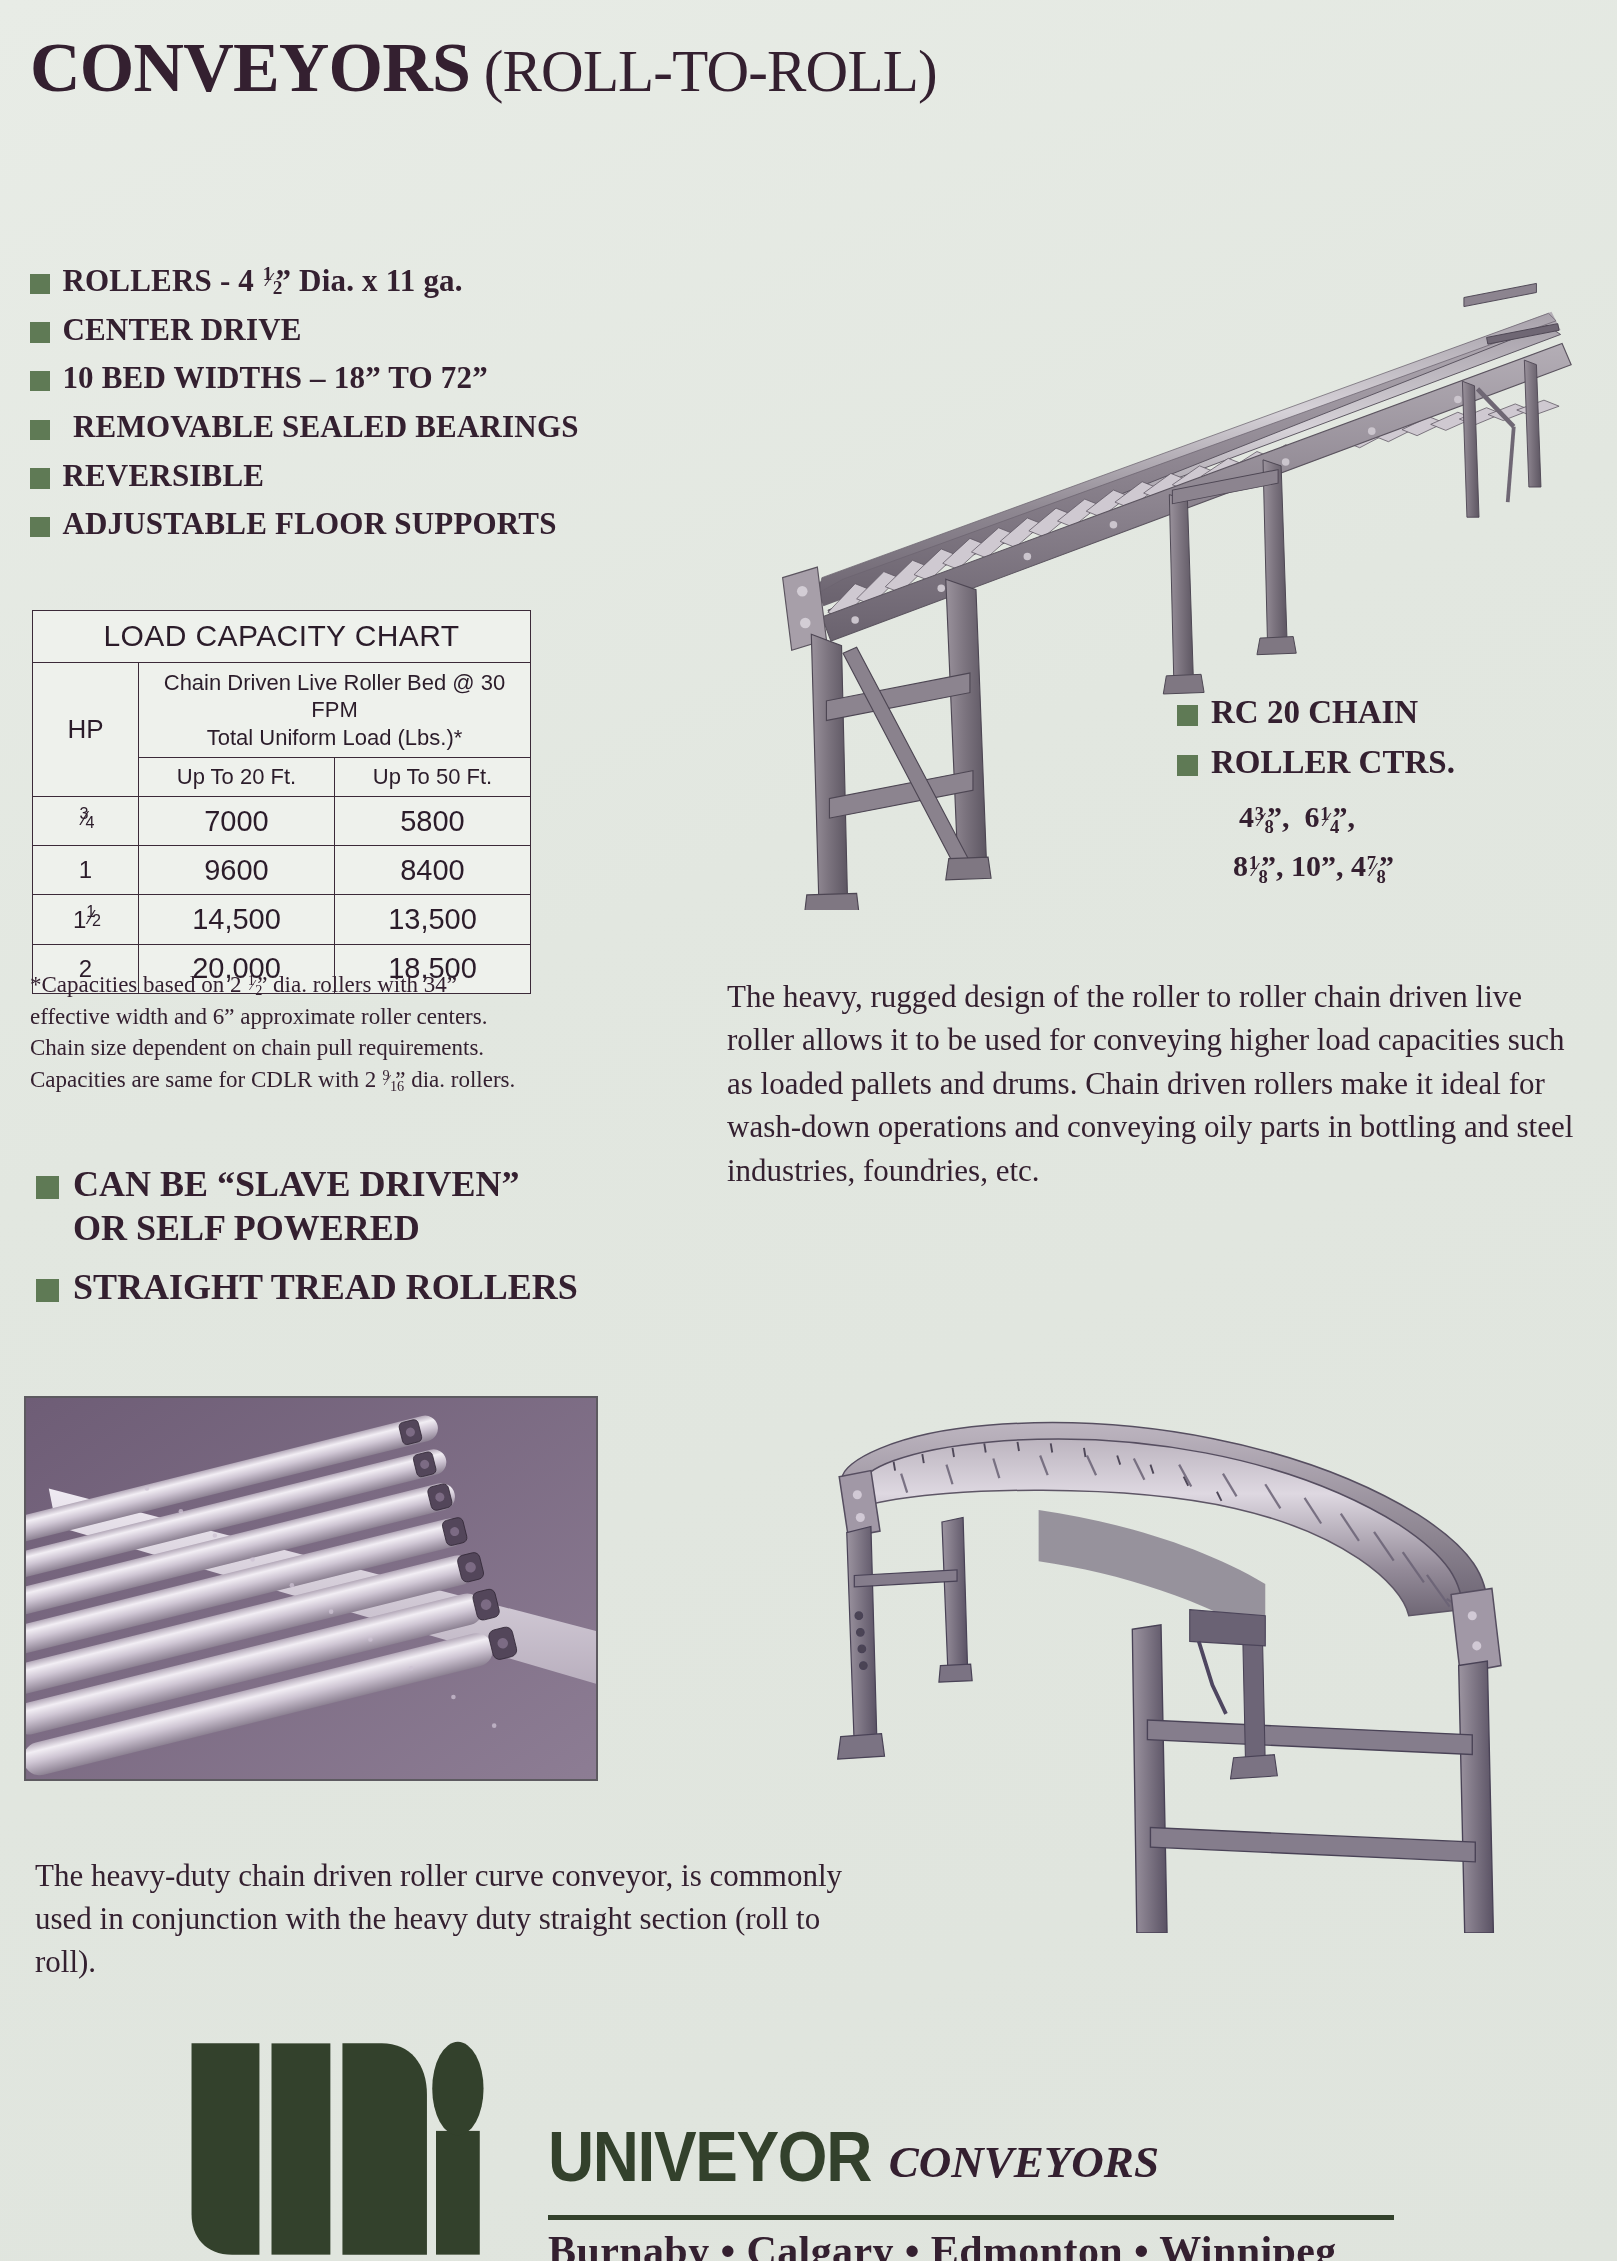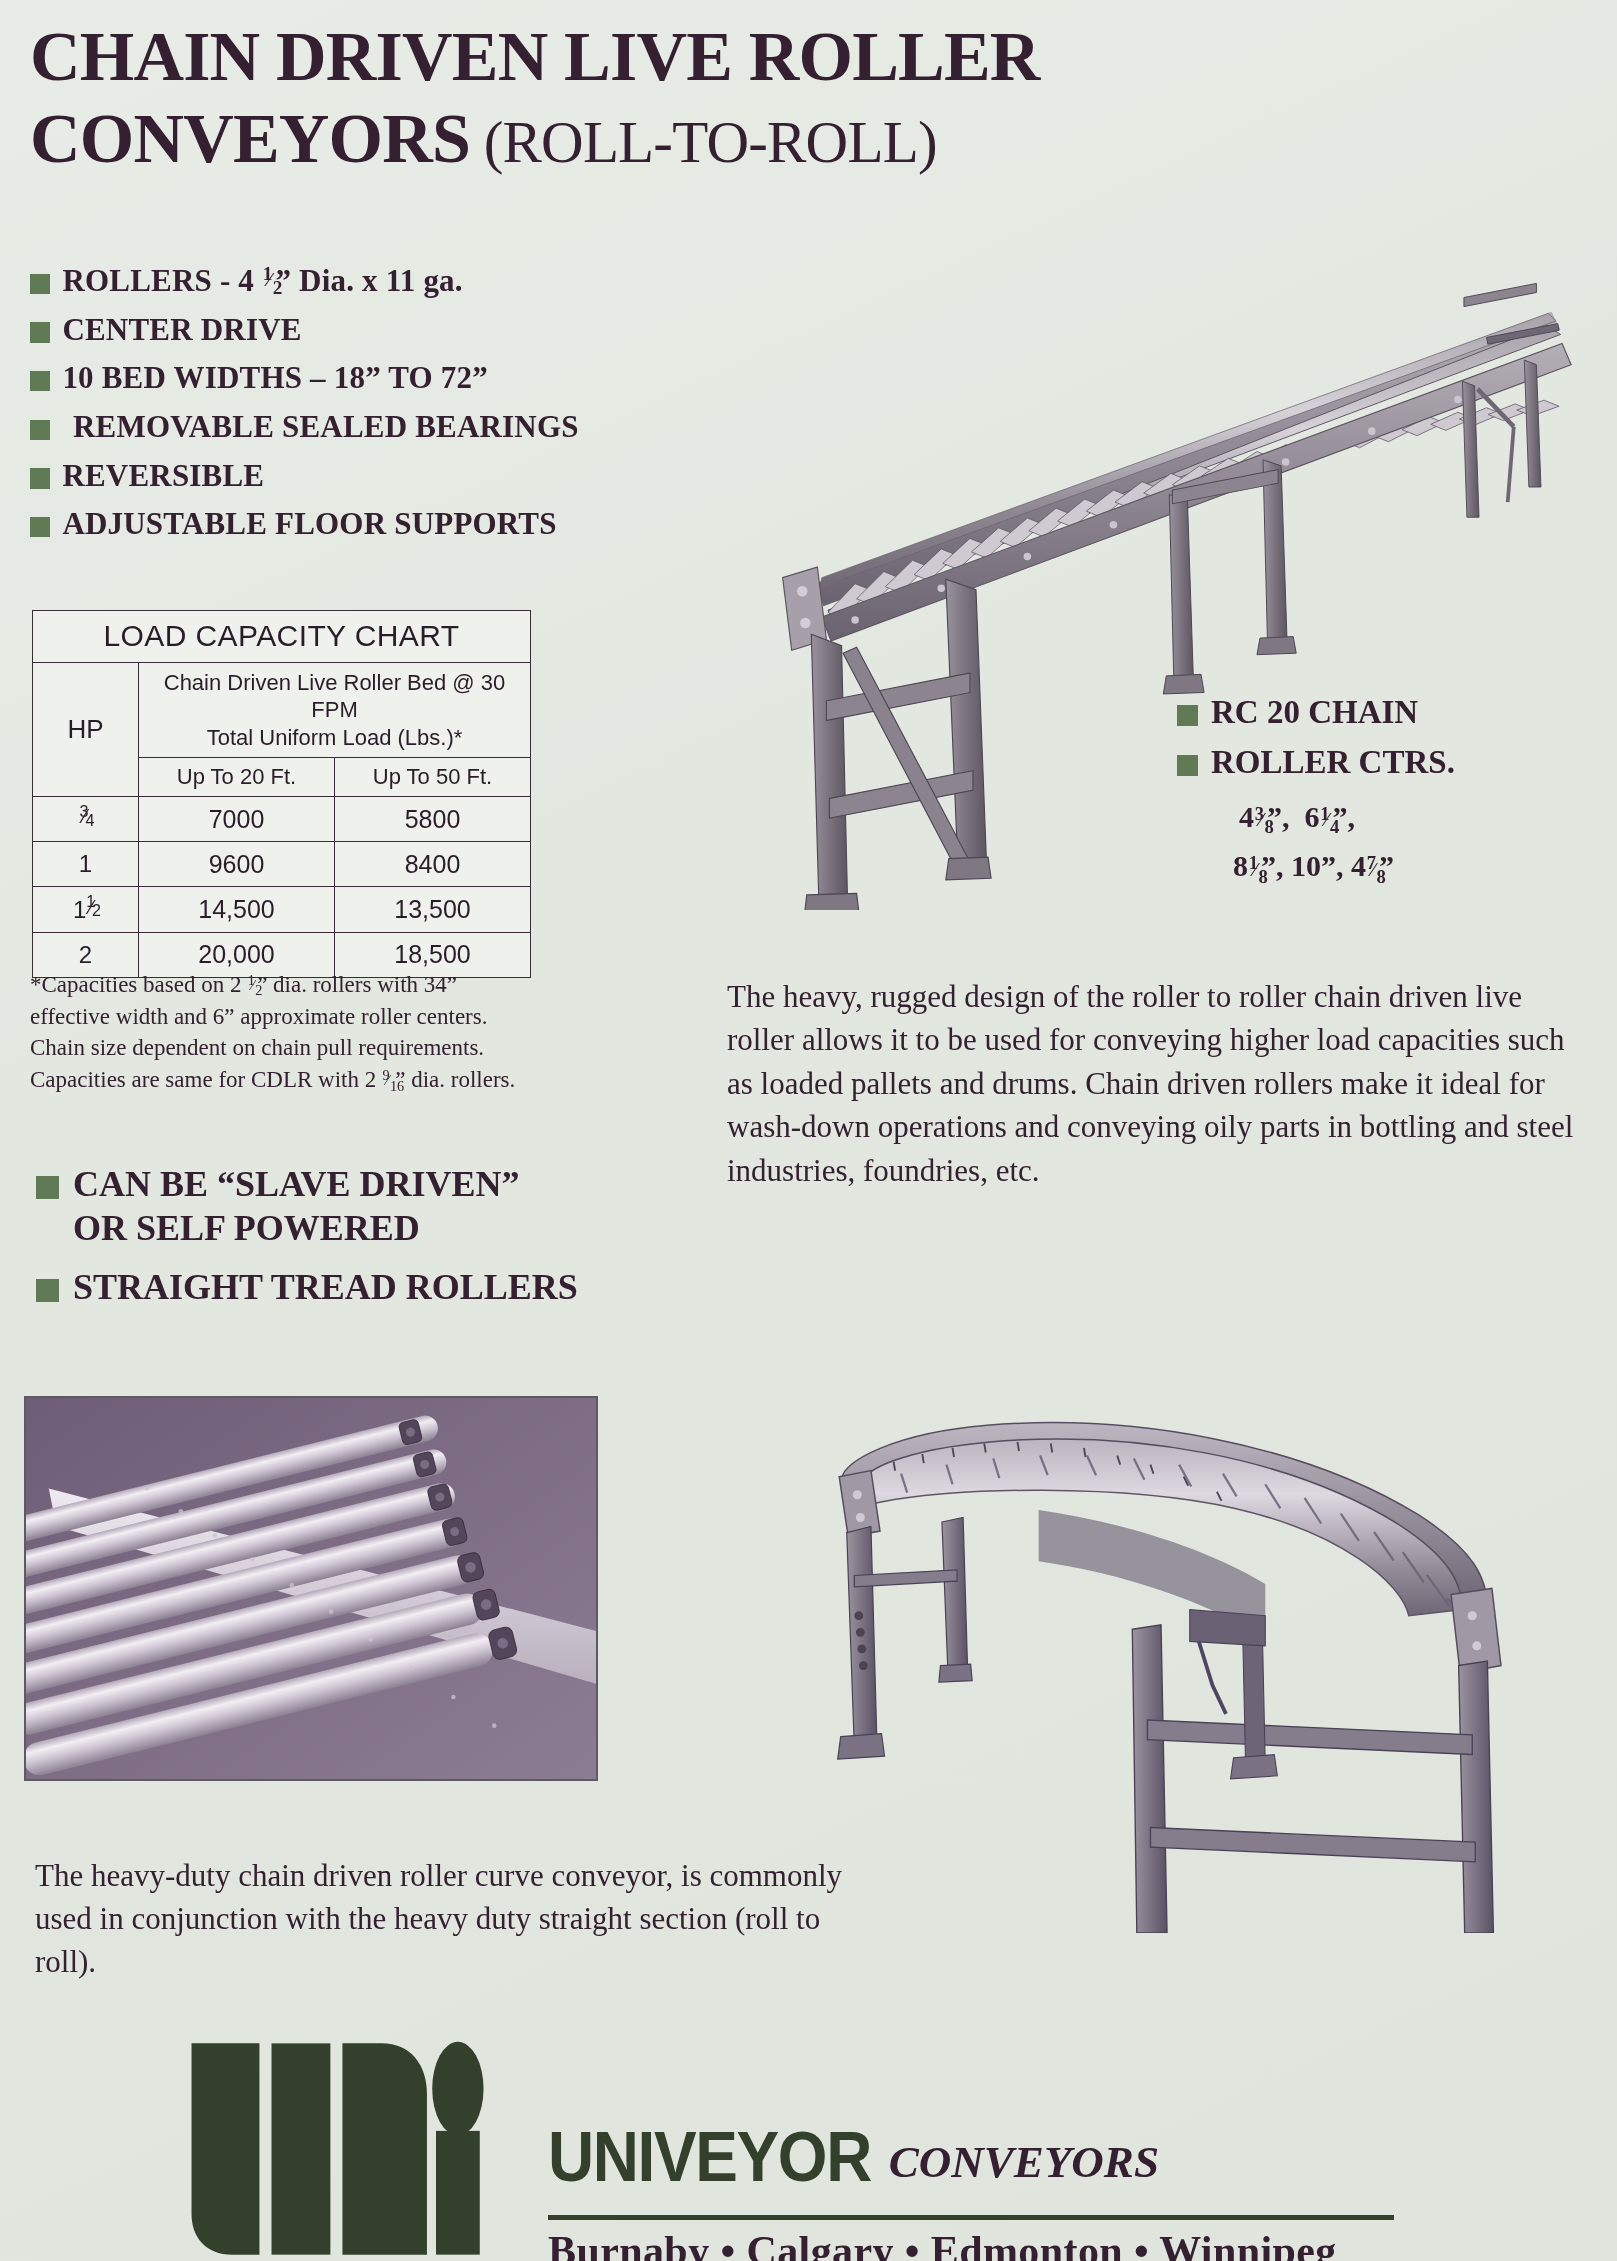--- a/index.html
+++ b/index.html
@@ -119,21 +119,21 @@
   .lc-span {
     font-size: 22px;
     line-height: 1.25;
     padding: 6px 7.6px !important;
   }
   .lc-sub {
     font-size: 22px;
     padding: 6px 3px !important;
   }
   .lc-val {
-    font-size: 25px;
+    font-size: 29px;
     padding: 7.6px 3px !important;
   }
   .lc-hpv { font-size: 24px; padding: 7.6px 3px !important; }
 
   .sfrac {
     display: inline-block;
     position: relative;
     width: 0.60em;
     height: 1em;
     font-size: 0.82em;
@@ -305,21 +305,20 @@
     letter-spacing: 0.4px;
     white-space: nowrap;
   }
 </style>
 </head>
 <body>
 
 <div class="page">
 
   <div class="title-block">
-    <div class="title-line">CHAIN DRIVEN LIVE ROLLER</div>
     <div class="title-line title-line-2">
       <span>CONVEYORS</span><span class="title-sub" style="margin-left:13.6px">(ROLL-TO-ROLL)</span>
     </div>
   </div>
 
   <div class="feature-list">
 
     <div class="feature-row">
       <div class="bullet-sq"></div>
       <div class="feature-text"><span>ROLLERS - 4 </span><span class="frac"><span class="num">1</span><span class="sl">⁄</span><span class="den">2</span></span><span>” Dia. x 11 ga.</span></div>

